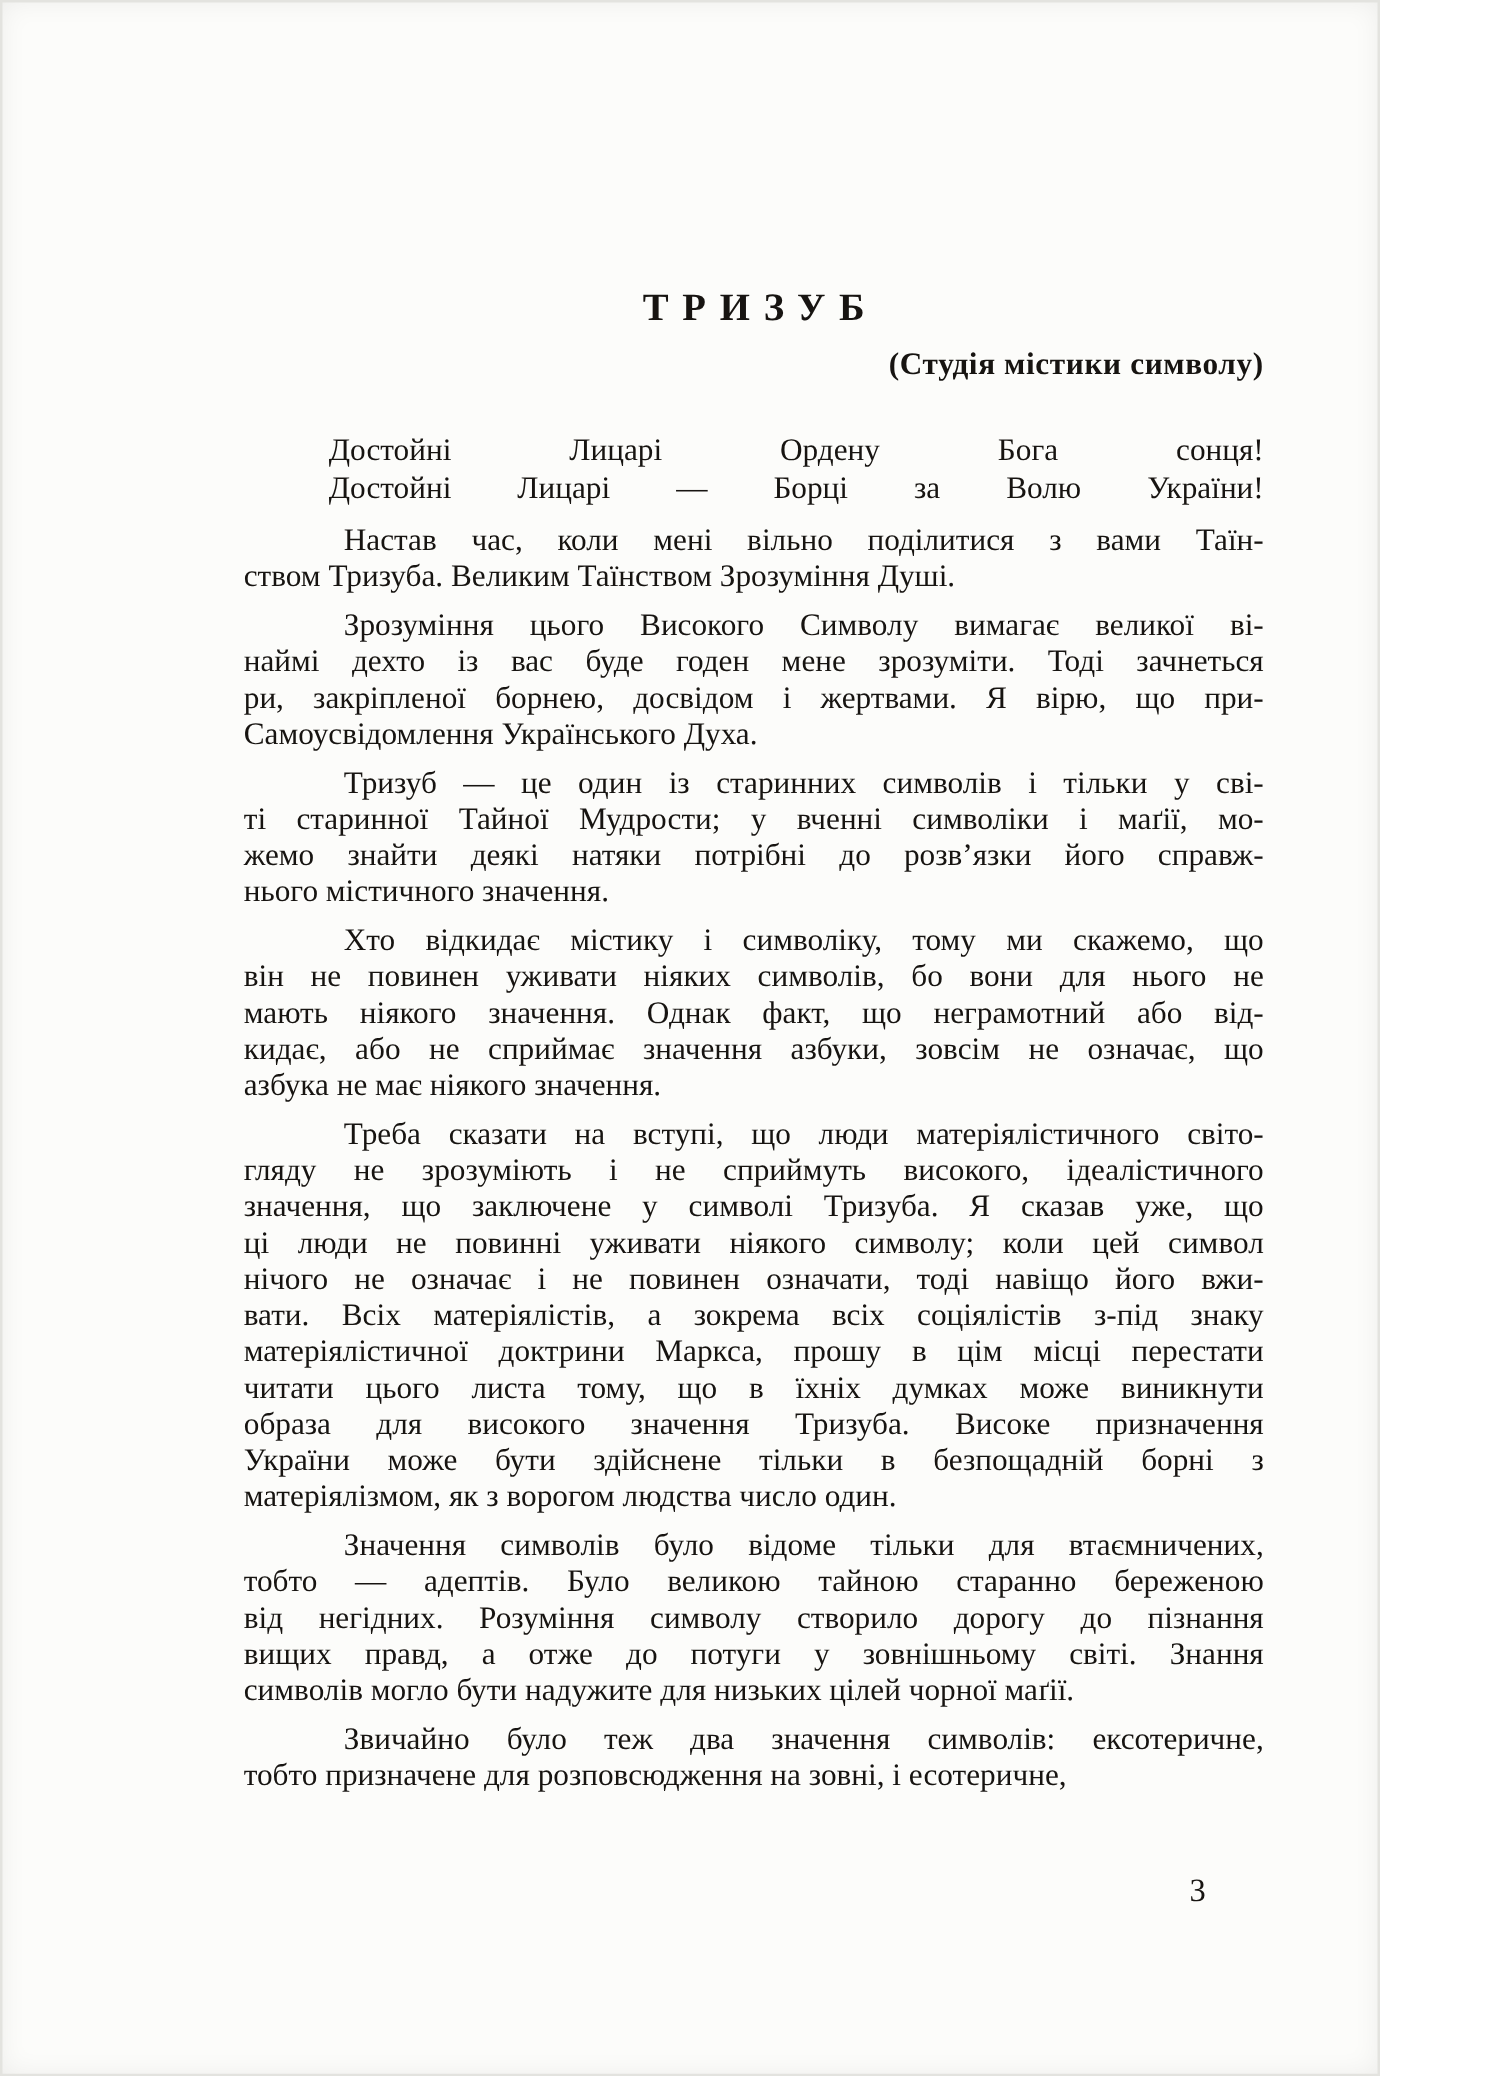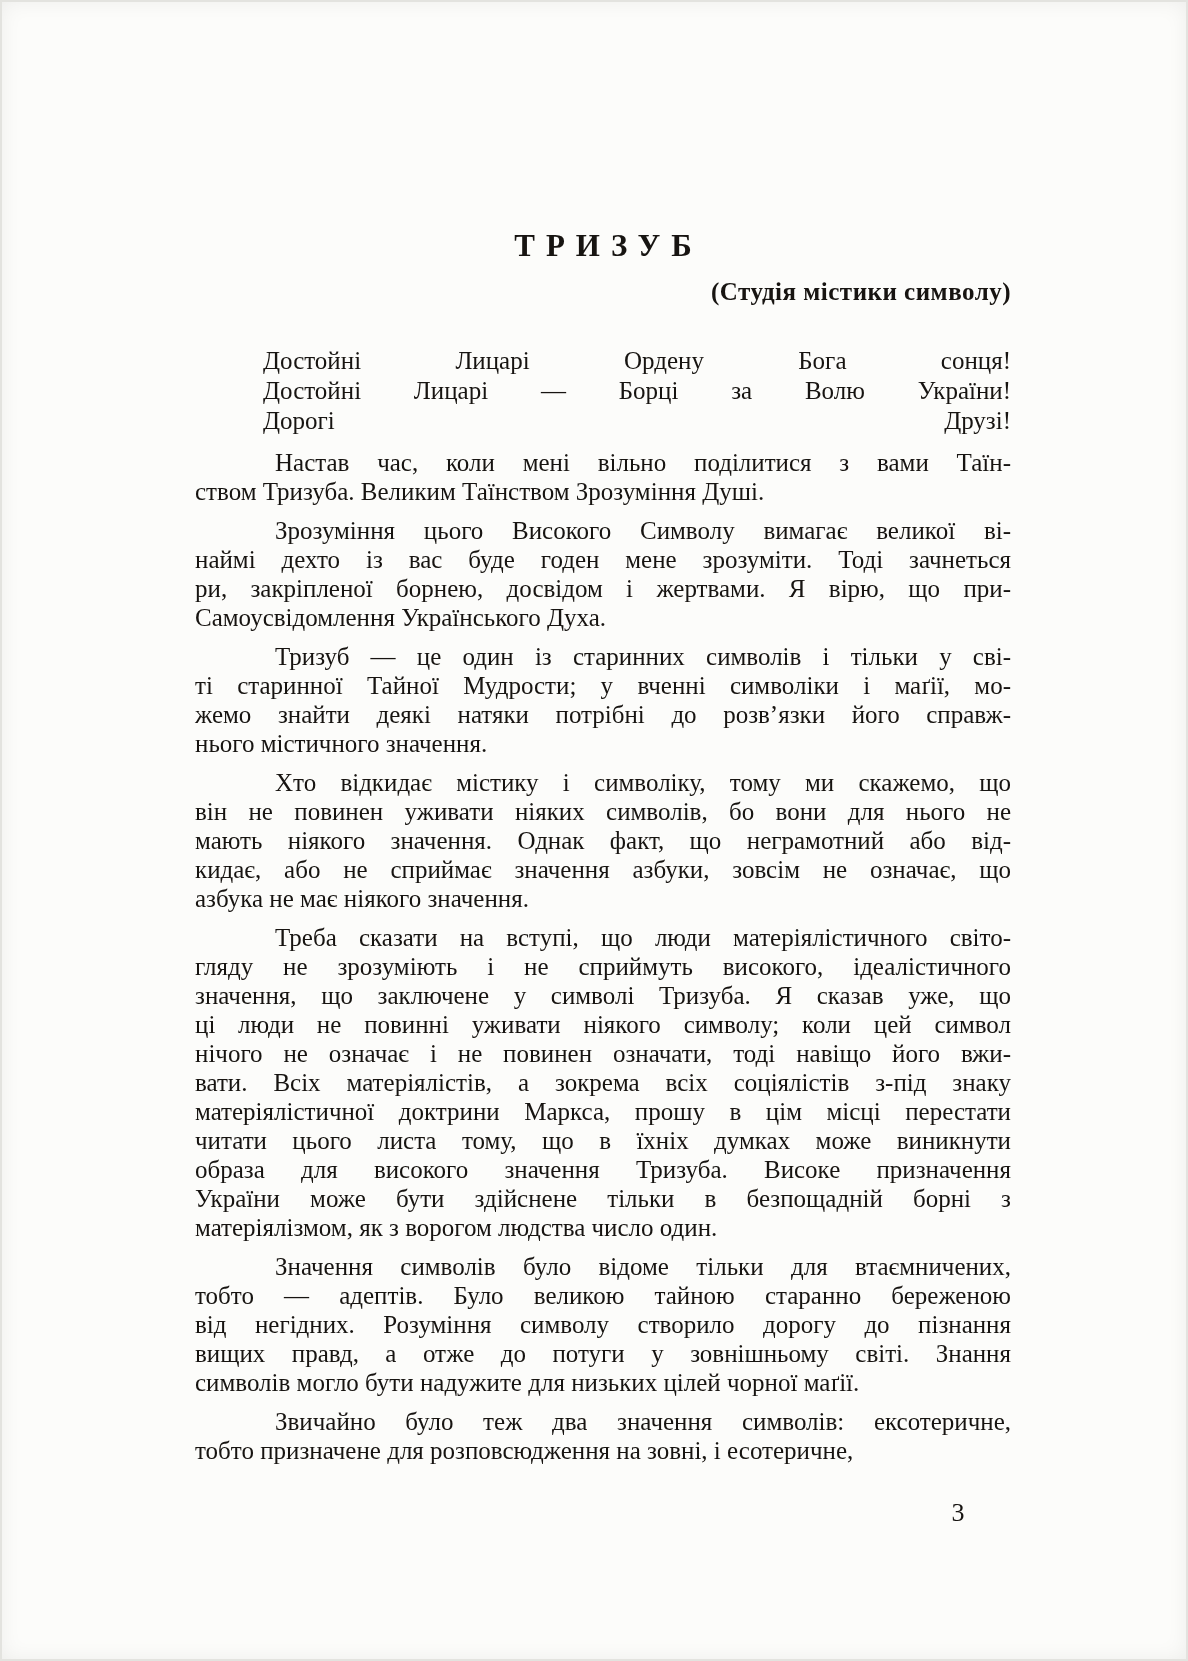--- a/index.html
+++ b/index.html
@@ -2,21 +2,21 @@
 <html><head>
 <meta charset="utf-8">
 <style>
   html, body {
     margin: 0;
     padding: 0;
     background: #ffffff;
   }
   .page {
     position: relative;
-    width: 1188px;
+    width: 1104px;
     height: 1661px;
     background: #fcfcfa;
     box-shadow: inset 0 0 0 2px #e3e3df, inset 0 0 22px rgba(0,0,0,0.07);
     color: #171411;
     font-family: "Liberation Serif", "DejaVu Serif", serif;
     overflow: hidden;
   }
   .content {
     position: absolute;
     left: 195px;
@@ -84,21 +84,20 @@
 <div class="page">
   <div class="content">
 
     <div class="doc-title">ТРИЗУБ</div>
 
     <div class="doc-subtitle">(Студія містики символу)</div>
 
     <div class="salutation">
         <div class="tline">Достойні Лицарі Ордену Бога сонця!</div>
         <div class="tline">Достойні Лицарі — Борці за Волю України!</div>
-        <div class="tline">Дорогі Друзі!</div>
       </div>
 
     <div class="body-text">
       <div class="para">
           <div class="tline">Настав час, коли мені вільно поділитися з вами Таїн-</div>
           <div class="tline">ством Тризуба. Великим Таїнством Зрозуміння Душі.</div>
         </div>
       <div class="para">
           <div class="tline">Зрозуміння цього Високого Символу вимагає великої ві-</div>
           <div class="tline">наймі дехто із вас буде годен мене зрозуміти. Тоді зачнеться</div>

